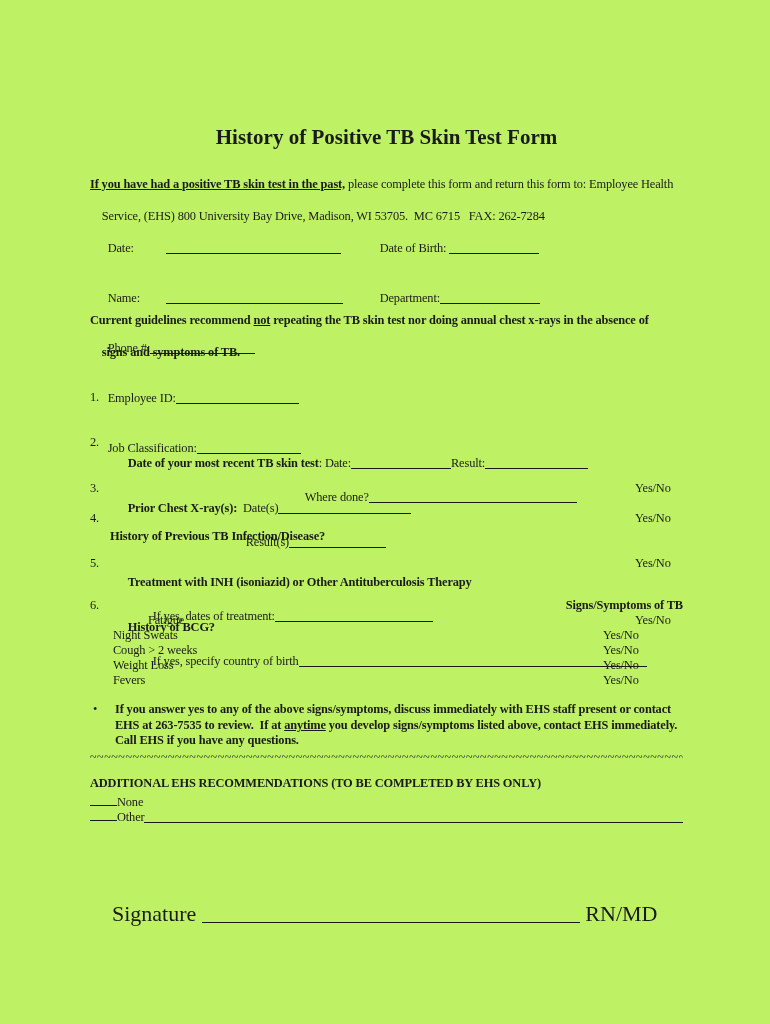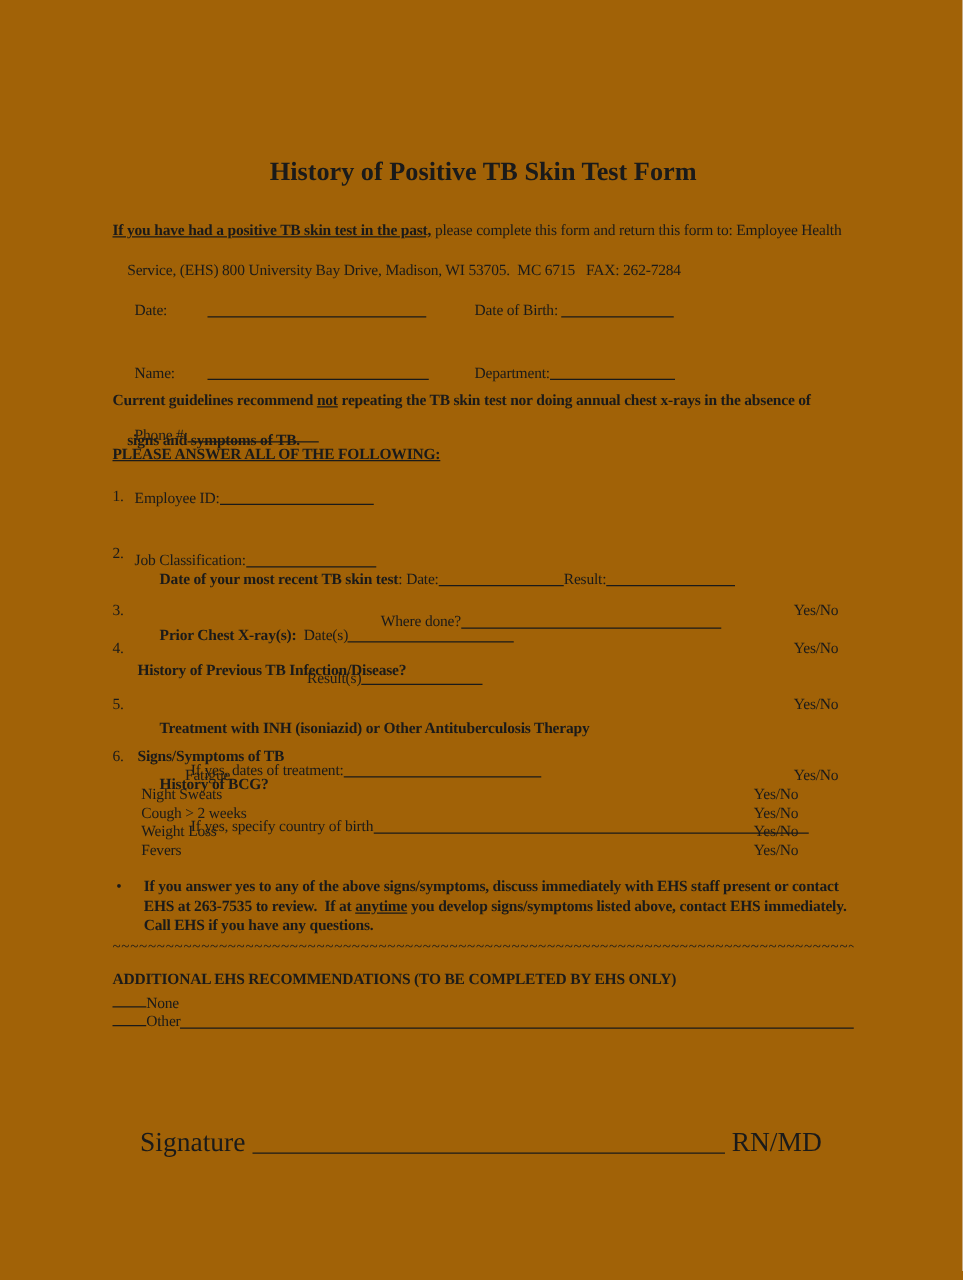--- a/index.html
+++ b/index.html
@@ -1,19 +1,19 @@
 <!DOCTYPE html>
 <html><head>
 <meta charset="utf-8">
 <style>
   html,body{margin:0;padding:0;background:#e8e8e8;}
   .page{
     position:relative;
     width:770px;height:1024px;
-    background:#a16207;
+    background:#bef264;
     font-family:"Liberation Serif","DejaVu Serif",serif;
     color:#1a1a1a;
     font-size:12.4px;
     letter-spacing:-0.15px;
     overflow:hidden;
   }
   .sec{position:absolute;left:90px;width:593px;}
   .prewrap{white-space:pre-wrap;}
   .b{font-weight:bold;}
   .u{text-decoration:underline;}
@@ -78,21 +78,20 @@
     <div class="frow">
       <span>Job Classification:</span><span class="bl" style="width:104px;"></span>
     </div>
   </div>
 
   <div class="sec line16 b" style="top:312px;">
     <span class="prewrap"><span>Current guidelines recommend </span><span class="u">not</span><span> repeating the TB skin test nor doing annual chest x-rays in the absence of</span><br>
     <span>signs and symptoms of TB.</span></span>
   </div>
 
-  <div class="sec b u" style="top:356px;">PLEASE ANSWER ALL OF THE FOLLOWING:</div>
 
   <div class="q" style="top:389px;">
     <span class="qnum">1.</span>
     <div class="qbody">
       <span class="b">Date of your most recent TB skin test</span><span>: </span><span>Date:</span><span class="bl" style="width:100px;"></span><span>Result:</span><span class="bl" style="width:103px;"></span><br>
       <span style="display:inline-block;width:177px;"></span><span>Where done?</span><span class="bl" style="width:208px;"></span>
     </div>
   </div>
 
   <div class="q" style="top:434px;">
@@ -122,21 +121,21 @@
     <span class="qnum">5.</span>
     <div class="qbody">
       <span class="b">History of BCG?</span><br>
       <span style="display:inline-block;width:25px;"></span><span>If yes, specify country of birth</span><span class="bl" style="width:348px;"></span>
     </div>
     <span class="yn">Yes/No</span>
   </div>
 
   <div class="sec" style="top:598px;line-height:15px;">
     <span class="qnum" style="position:absolute;left:0;">6.</span>
-    <div style="padding-left:20px;" class="b">Signs/Symptoms of TB</div>
+    <div style="padding-left:20px;text-align:right;" class="b">Signs/Symptoms of TB</div>
     <div class="symrow" style="margin-left:58px;">
       <span>Fatigue</span>
       <span class="ynr" style="left:487px;">Yes/No</span>
     </div>
     <div class="symrow">
       <span>Night Sweats</span>
       <span class="ynr" style="left:490px;">Yes/No</span>
     </div>
     <div class="symrow">
       <span>Cough &gt; 2 weeks</span>

